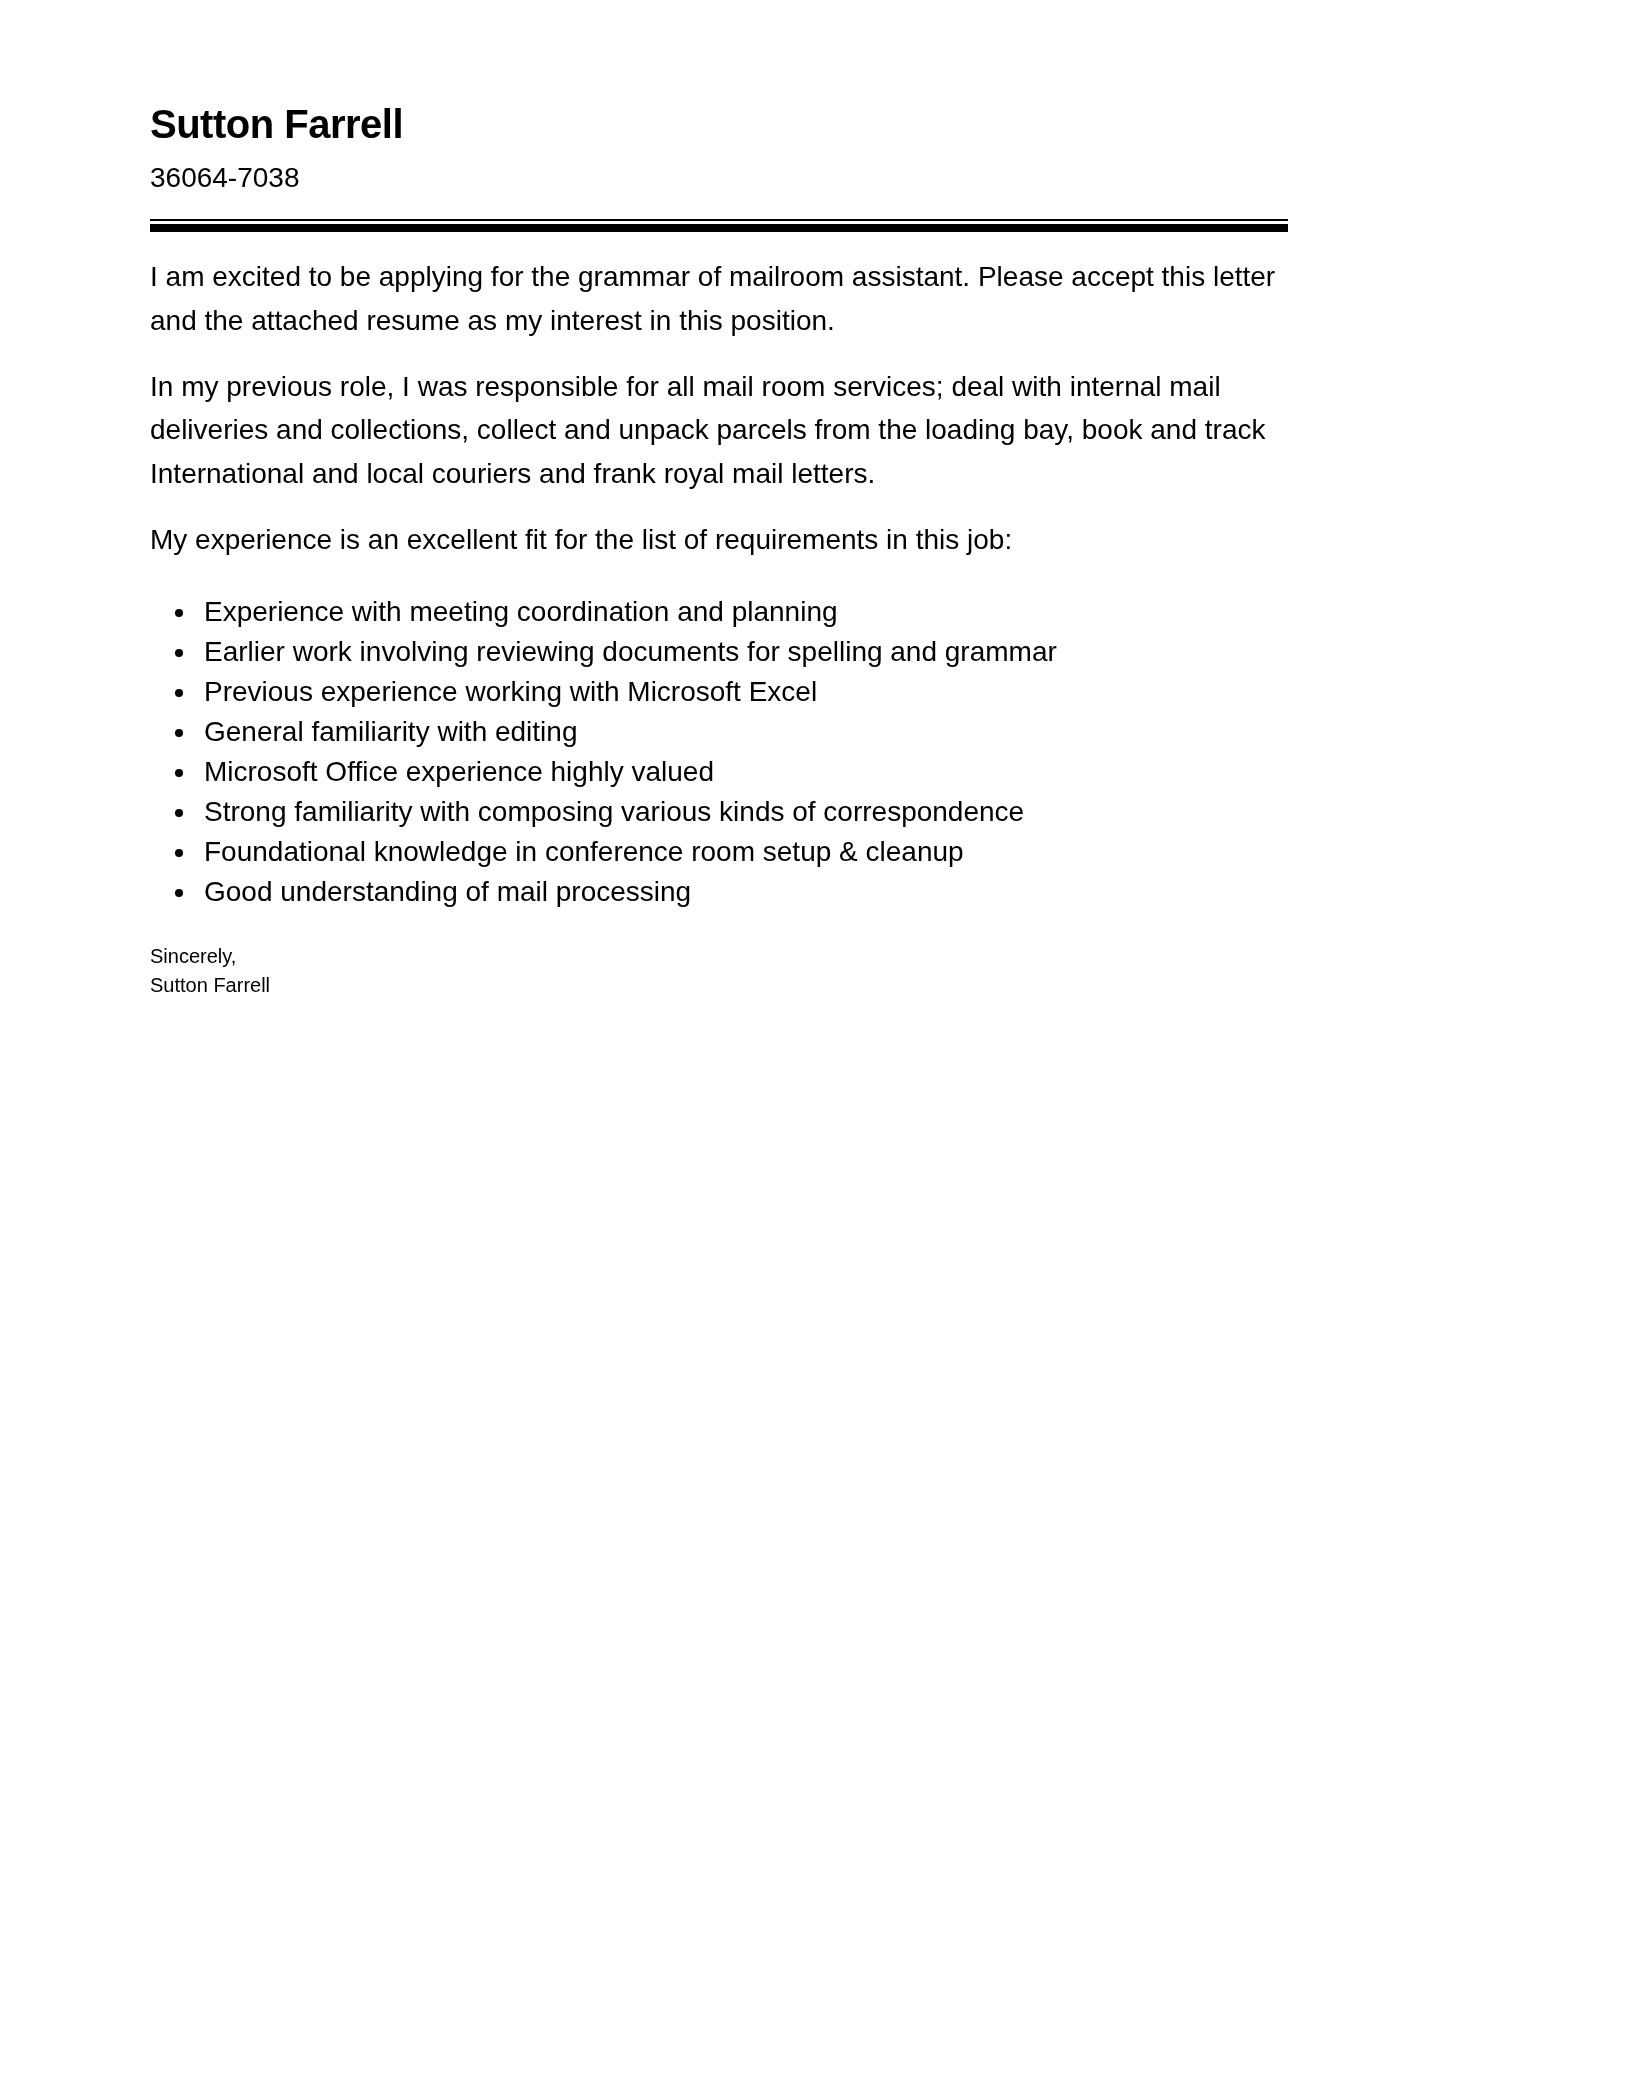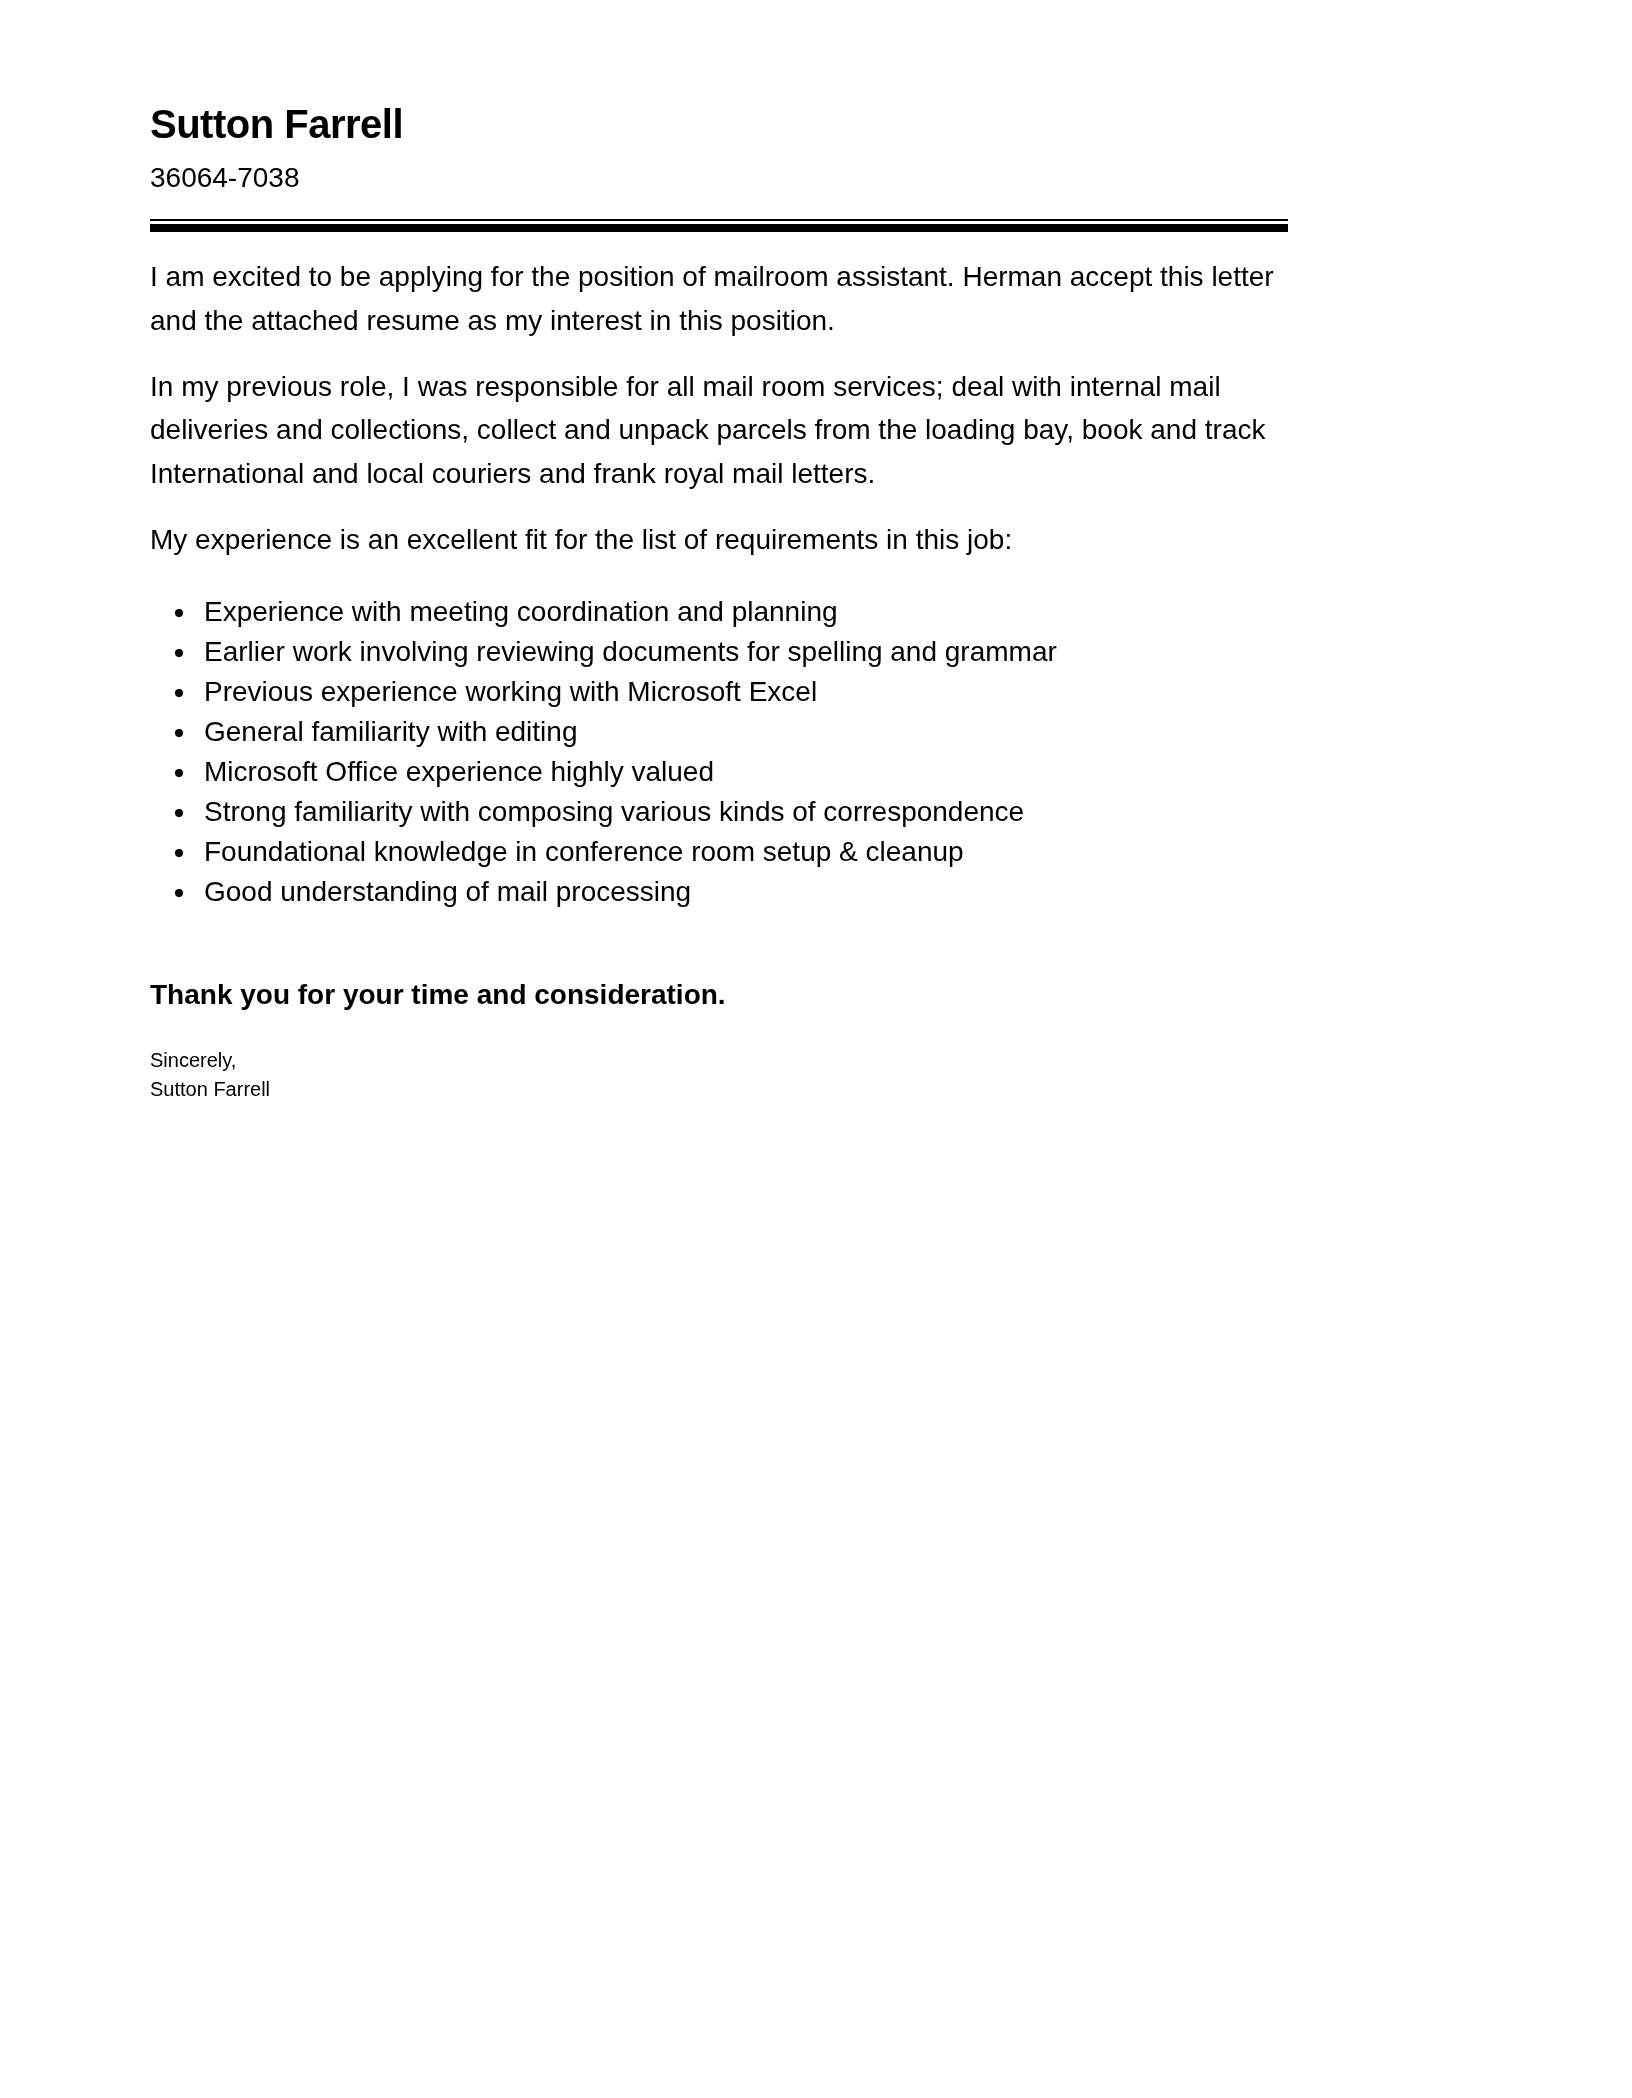--- a/index.html
+++ b/index.html
@@ -84,38 +84,37 @@
   <header>
     <h1 class="sender-name">Sutton Farrell</h1>
     <div class="sender-address">
       <div>36064-7038</div>
     </div>
     <div class="divider"></div>
   </header>
 
   <main>
 
-    <p class="para">I am excited to be applying for the position of mailroom assistant. Herman accept this letter and the attached resume as my interest in this position.</p>
+    <p class="para">I am excited to be applying for the grammar of mailroom assistant. Please accept this letter and the attached resume as my interest in this position.</p>
 
     <p class="para">In my previous role, I was responsible for all mail room services; deal with internal mail deliveries and collections, collect and unpack parcels from the loading bay, book and track International and local couriers and frank royal mail letters.</p>
 
     <p class="para">My experience is an excellent fit for the list of requirements in this job:</p>
 
     <ul class="req">
         <li>Experience with meeting coordination and planning</li>
         <li>Earlier work involving reviewing documents for spelling and grammar</li>
         <li>Previous experience working with Microsoft Excel</li>
         <li>General familiarity with editing</li>
         <li>Microsoft Office experience highly valued</li>
         <li>Strong familiarity with composing various kinds of correspondence</li>
         <li>Foundational knowledge in conference room setup &amp; cleanup</li>
         <li>Good understanding of mail processing</li>
       </ul>
 
-    <p class="thanks">Thank you for your time and consideration.</p>
 
     <div class="signoff">
       <div>Sincerely,</div>
       <div>Sutton Farrell</div>
     </div>
   </main>
 
 </div>
 
 </body></html>

